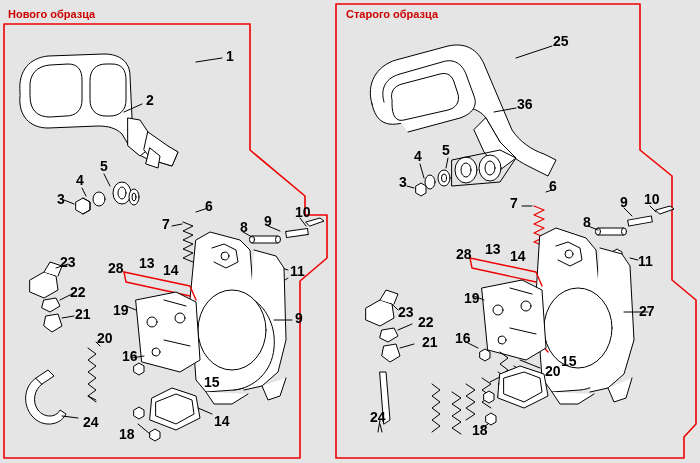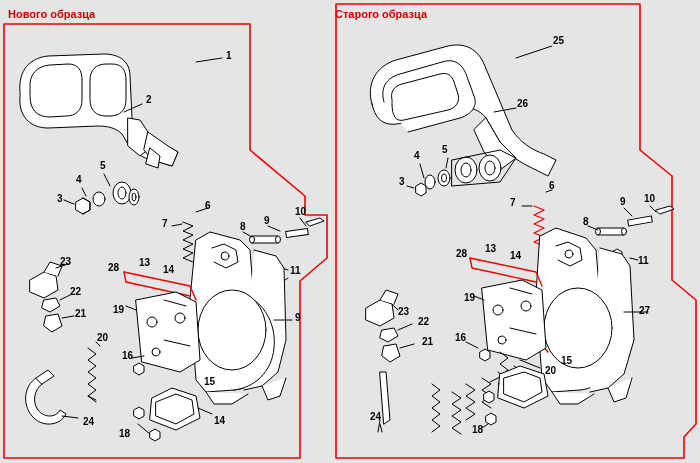--- a/index.html
+++ b/index.html
@@ -18,31 +18,31 @@
     background: #e5e5e5;
   }
   .panel-title {
     position: absolute;
     font-size: 11px;
     font-weight: bold;
     color: #cc0000;
     white-space: nowrap;
   }
   #title-left { left: 8px; top: 8px; }
-  #title-right { left: 335px; top: 8px; }
+  #title-right { left: 346px; top: 8px; }
 
   .svg-layer {
     position: absolute;
     left: 0; top: 0;
     width: 700px;
     height: 463px;
   }
   .callout {
     position: absolute;
-    font-size: 10px;
+    font-size: 14px;
     font-weight: bold;
     color: #000000;
     white-space: nowrap;
     line-height: 10px;
   }
 </style>
 </head>
 <body>
 
 <div id="root">
@@ -313,21 +313,21 @@
   <div class="callout" style="left:113px; top:305px">19</div>
   <div class="callout" style="left:97px;  top:333px">20</div>
   <div class="callout" style="left:295px; top:313px">9</div>
   <div class="callout" style="left:122px; top:351px">16</div>
   <div class="callout" style="left:204px; top:377px">15</div>
   <div class="callout" style="left:83px;  top:417px">24</div>
   <div class="callout" style="left:214px; top:416px">14</div>
   <div class="callout" style="left:119px; top:429px">18</div>
 
   <div class="callout" style="left:553px; top:36px">25</div>
-  <div class="callout" style="left:517px; top:99px">26</div>
+  <div class="callout" style="left:517px; top:99px">36</div>
   <div class="callout" style="left:414px; top:151px">4</div>
   <div class="callout" style="left:442px; top:145px">5</div>
   <div class="callout" style="left:399px; top:177px">3</div>
   <div class="callout" style="left:549px; top:181px">6</div>
   <div class="callout" style="left:510px; top:198px">7</div>
   <div class="callout" style="left:583px; top:217px">8</div>
   <div class="callout" style="left:620px; top:197px">9</div>
   <div class="callout" style="left:644px; top:194px">10</div>
   <div class="callout" style="left:638px; top:256px">11</div>
   <div class="callout" style="left:456px; top:249px">28</div>

